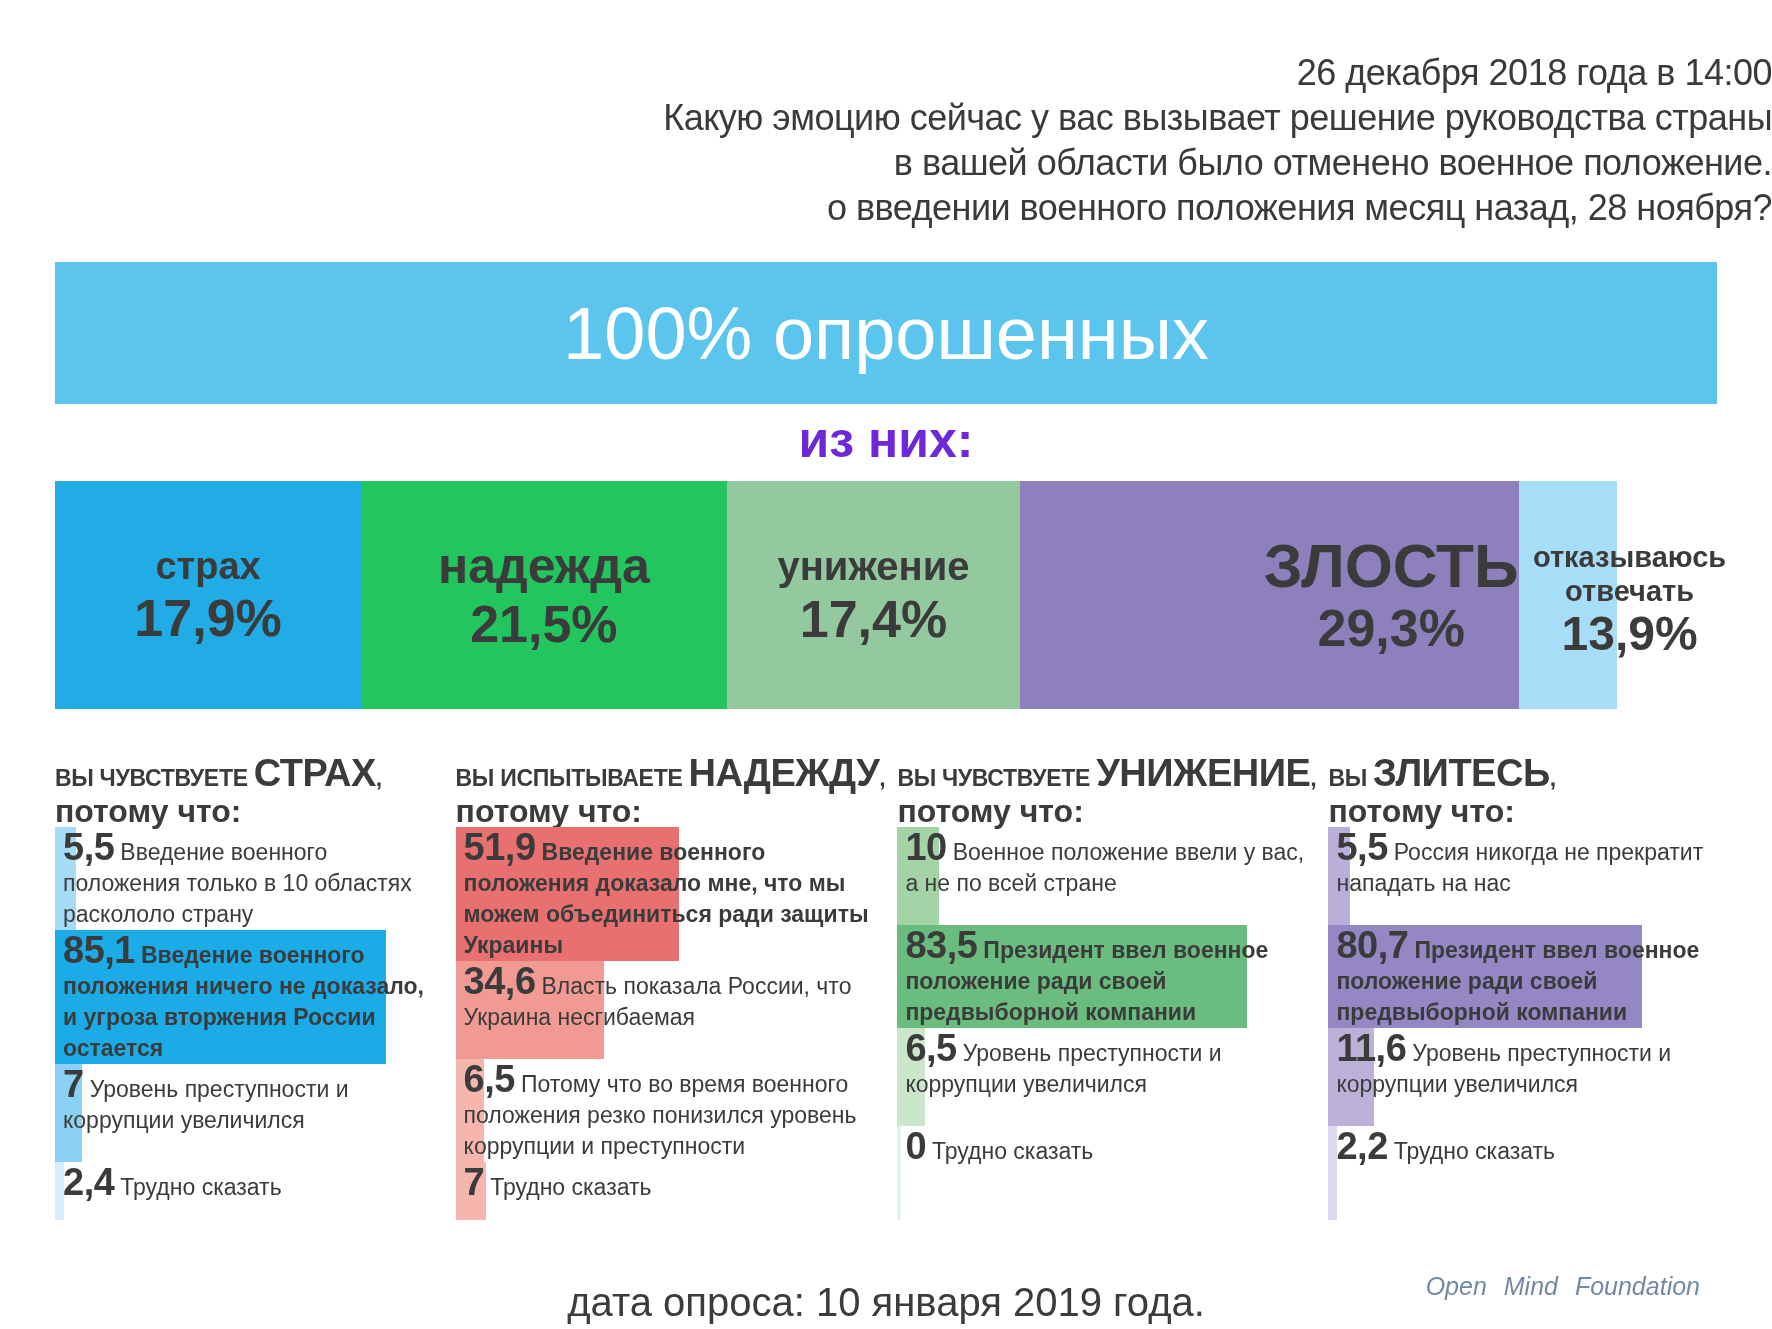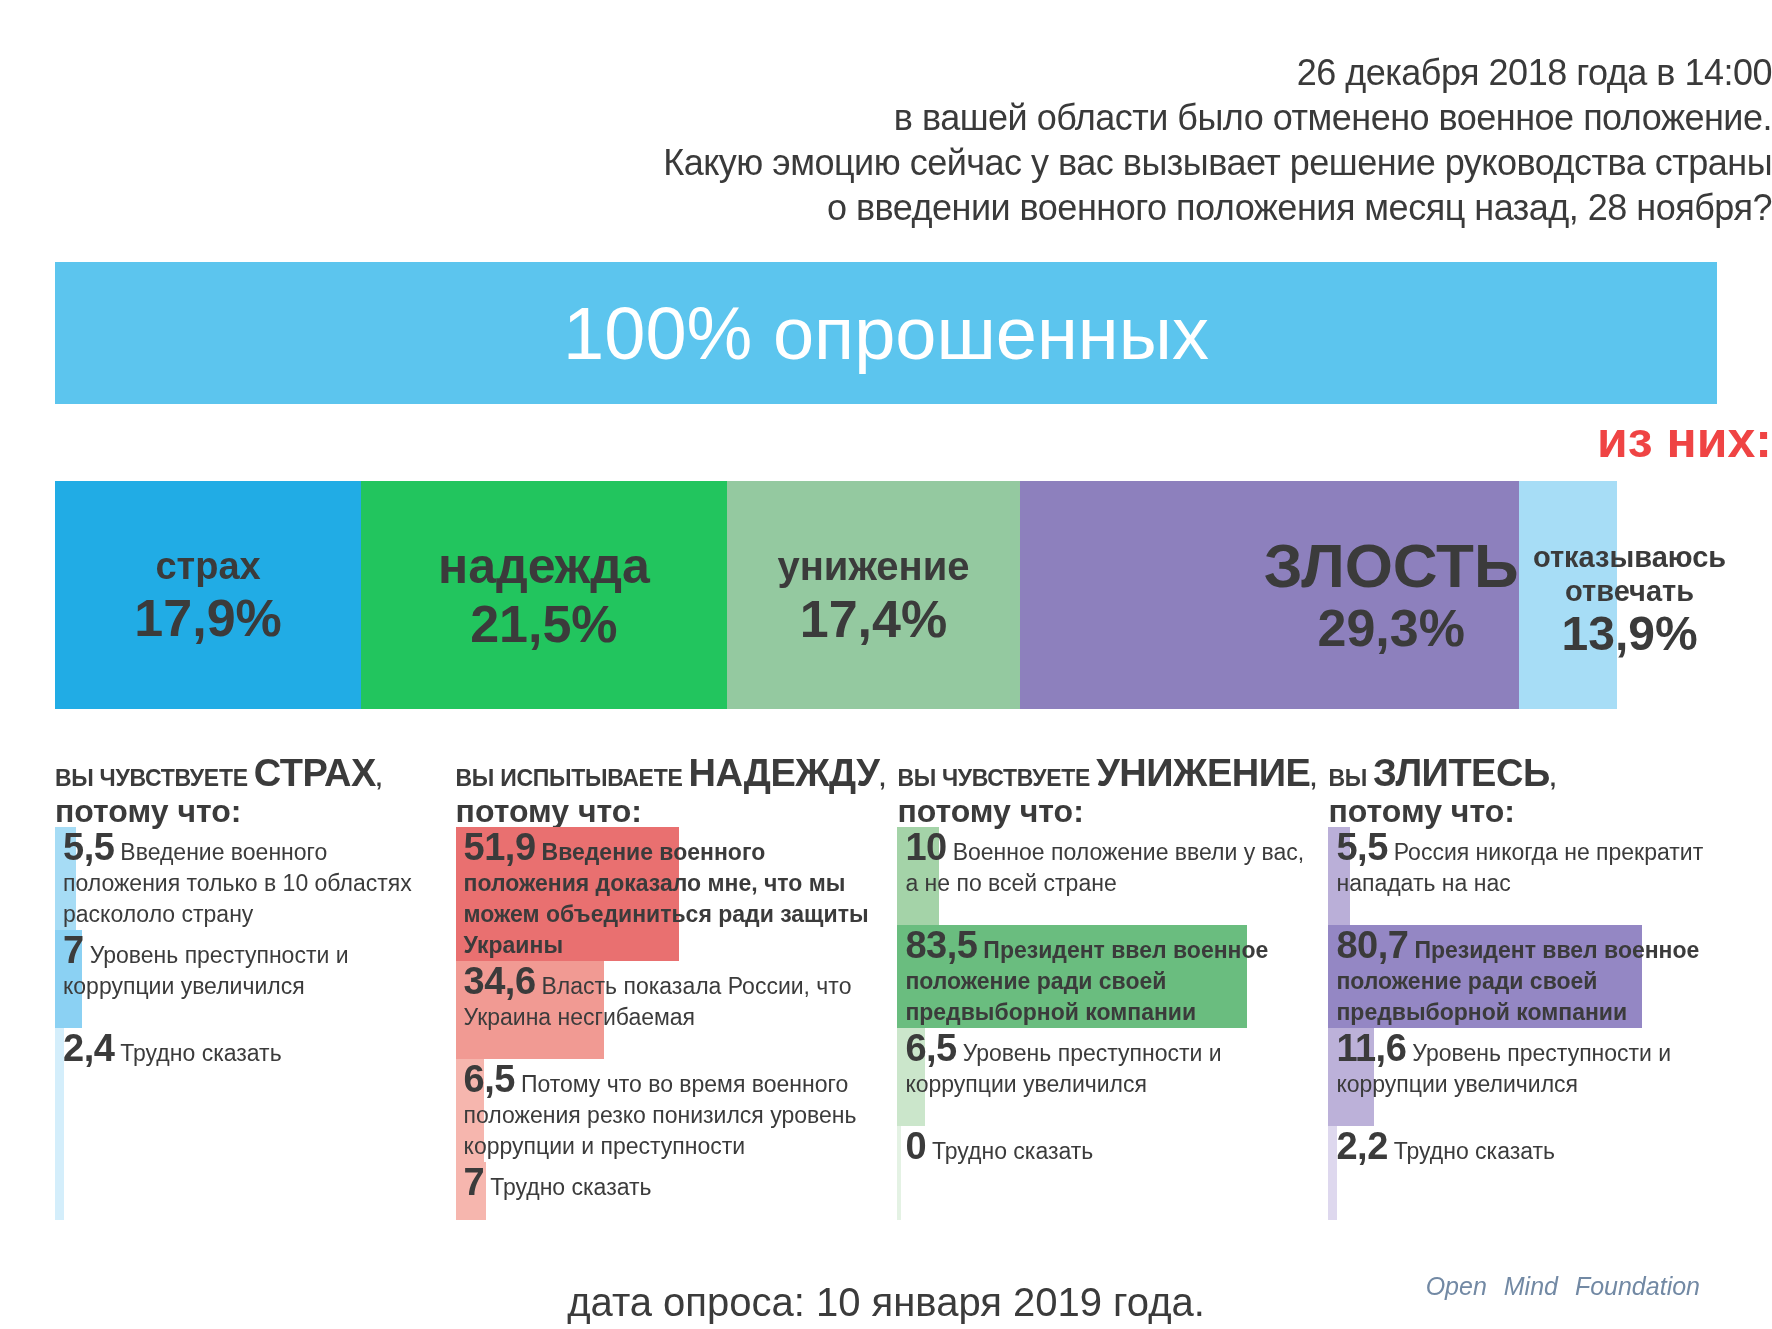--- a/index.html
+++ b/index.html
@@ -2,21 +2,21 @@
 <html><head>
 <meta charset="utf-8">
 <style>
   html,body{margin:0;padding:0;}
   body{width:1772px;height:1329px;position:relative;overflow:hidden;background:#ffffff;
        font-family:"Liberation Sans",sans-serif;color:#3b3b3b;}
   .title{padding-top:50px;text-align:right;font-weight:normal;font-size:36px;line-height:45px;
          letter-spacing:-0.5px;color:#3a3a3a;padding-left:36px;}
   .banner{margin:32px 55px 0;height:142px;display:flex;align-items:center;justify-content:center;
           color:#ffffff;font-size:74px;font-weight:400;}
-  .subtitle{height:77px;line-height:72px;text-align:right;font-size:50px;font-weight:bold;color:#ef4444;}
+  .subtitle{height:77px;line-height:72px;text-align:center;font-size:50px;font-weight:bold;color:#6d28d9;}
   .stacked{margin:0 155px 0 55px;height:228px;display:flex;}
   .seg{position:relative;display:flex;align-items:center;justify-content:center;box-sizing:border-box;}
   .seg-inner{text-align:center;}
   .seg-label{font-weight:bold;color:#3b3b3b;}
   .seg-pct{font-weight:bold;font-size:52px;line-height:58px;color:#3b3b3b;}
   .seg-0 .seg-label{font-size:38px;line-height:46px;}
   .seg-1 .seg-label{font-size:50px;line-height:58px;}
   .seg-2 .seg-label{font-size:40px;line-height:48px;}
   .seg-3 .seg-label{font-size:62px;line-height:66px;}
   .seg-4 .seg-inner{position:absolute;left:2px;top:52%;transform:translateY(-50%);width:218px;}
@@ -37,22 +37,22 @@
   .emph .rdesc{font-weight:bold;}
   .footer{margin-top:60px;text-align:center;font-size:40px;color:#3b3b3b;}
   .logo{position:absolute;right:72px;top:1272px;font-style:italic;font-size:25px;
         color:#7289a4;word-spacing:10px;}
 </style>
 </head>
 <body>
 
 <div class="title">
   <div>26 декабря 2018 года в 14:00</div>
+  <div>Какую эмоцию сейчас у вас вызывает решение руководства страны</div>
   <div>в вашей области было отменено военное положение.</div>
-  <div>Какую эмоцию сейчас у вас вызывает решение руководства страны</div>
   <div>о введении военного положения месяц назад, 28 ноября?</div>
 </div>
 
 <div class="banner" style="background: rgb(92, 197, 238);">100% опрошенных</div>
 
 <div class="subtitle">из них:</div>
 
 <div class="stacked">
   <div class="seg seg-0" style="background: rgb(33, 172, 229); width: 19.6%;">
     <div class="seg-inner">
@@ -90,20 +90,24 @@
 
   <div class="rcol">
     <div class="rhead">
       <div class="rhead-line1"><span>ВЫ ЧУВСТВУЕТЕ</span> <span class="rhead-emotion">СТРАХ</span><span>,</span></div>
       <div class="rhead-because">потому что:</div>
     </div>
     <div class="ritems">
       <div class="ritem">
         <div class="rbar" style="background: rgb(166, 220, 245); width: 5.5%;"></div>
         <div class="rtext"><span class="rnum">5,5</span><span class="rdesc">Введение военного положения только в 10 областях раскололо страну</span></div>
+      </div>
+      <div class="ritem emph">
+        <div class="rbar" style="background: rgb(27, 172, 232); width: 85.1%;"></div>
+        <div class="rtext"><span class="rnum">85,1</span><span class="rdesc">Введение военного положения ничего не доказало, и угроза вторжения России остается</span></div>
       </div>
       <div class="ritem">
         <div class="rbar" style="background: rgb(139, 209, 243); width: 7%;"></div>
         <div class="rtext"><span class="rnum">7</span><span class="rdesc">Уровень преступности и коррупции увеличился</span></div>
       </div>
       <div class="ritem">
         <div class="rbar" style="background: rgb(212, 238, 251); width: 2.4%;"></div>
         <div class="rtext"><span class="rnum">2,4</span><span class="rdesc">Трудно сказать</span></div>
       </div>
     </div>

